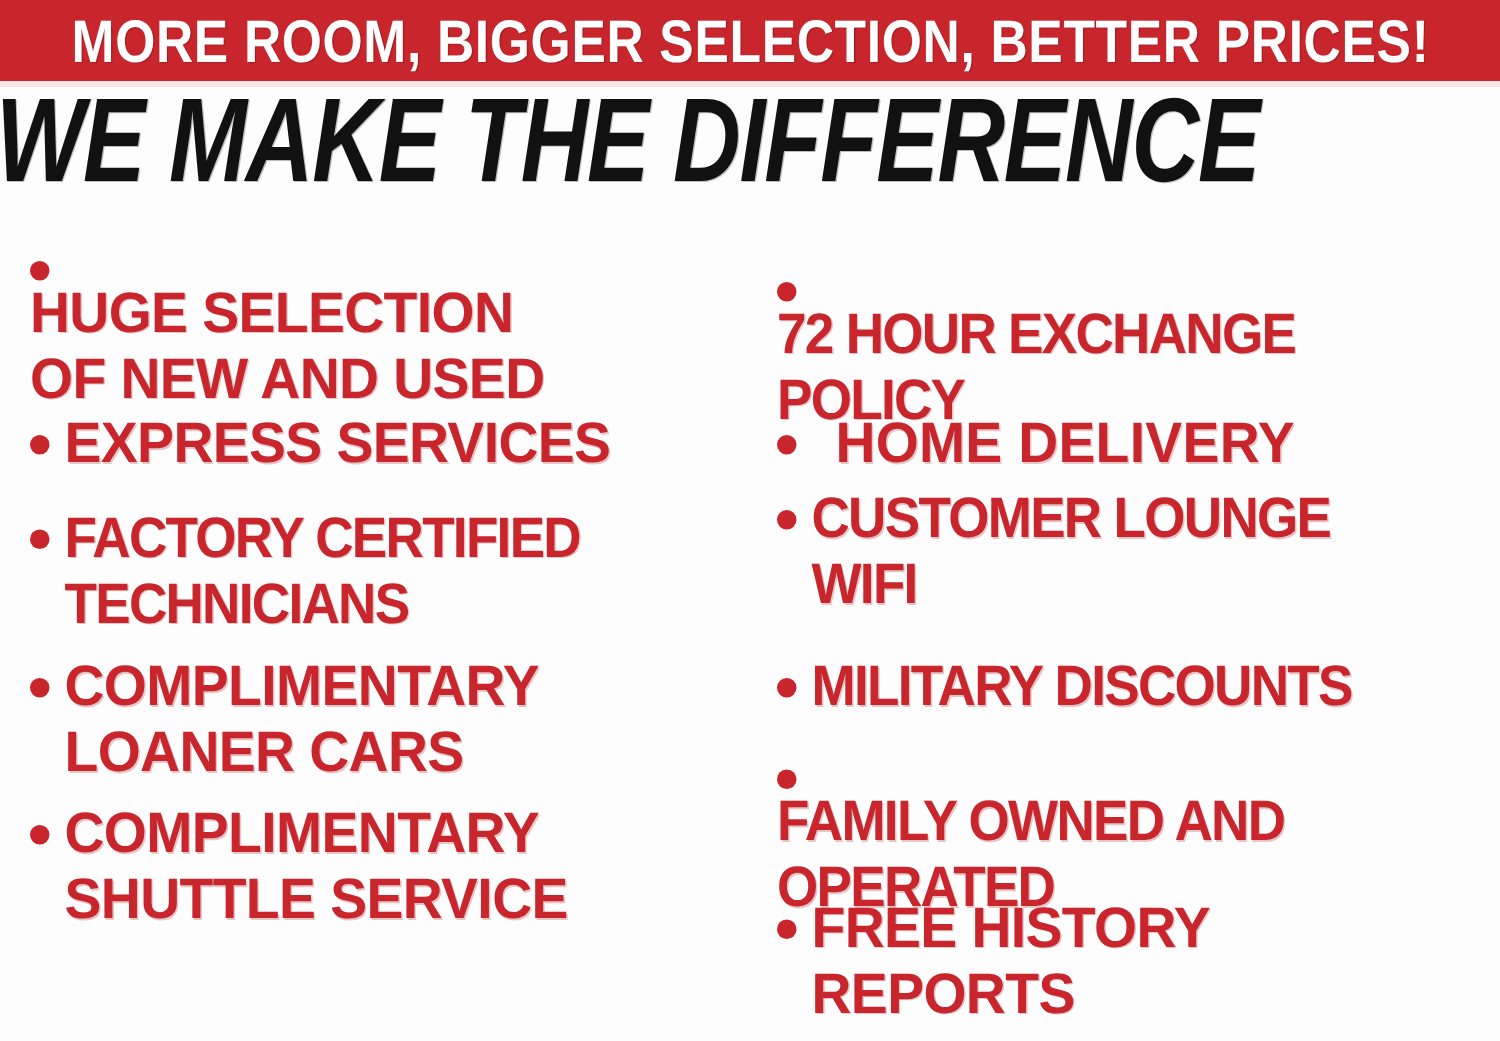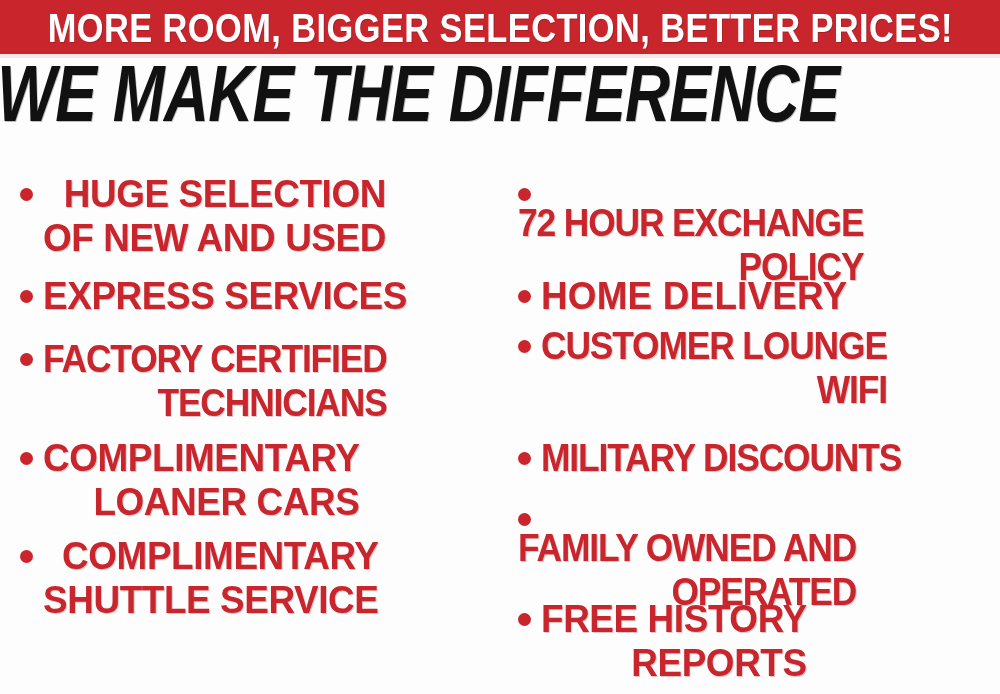--- a/index.html
+++ b/index.html
@@ -10,21 +10,20 @@
   }
   body {
     font-family: "Liberation Sans", sans-serif;
   }
   #ad {
     position: relative;
     width: 1000px;
     height: 694px;
     background: #fdfdfd;
     overflow: hidden;
-    text-align: right;
   }
 
   
   .banner {
     position: absolute;
     left: 0;
     top: 0;
     width: 1000px;
     height: 56px;
     background: #c9252c;
@@ -134,21 +133,21 @@
   <div class="banner-underline"></div>
 
   <div class="headline-wrap">
     <span class="headline">WE MAKE THE DIFFERENCE</span>
   </div>
 
   <div class="columns">
 
     <div class="col col-left">
 
-      <div class="bullet" style="left:12px; top:22px; width:470px;">
+      <div class="bullet" style="left:12px; top:8px; width:470px;flex-direction:column;">
         <span class="dot"></span>
         <span class="btext">HUGE SELECTION
 OF NEW AND USED</span>
       </div>
 
       <div class="bullet" style="left:12px; top:124px; width:470px;">
         <span class="dot"></span>
         <span class="btext">EXPRESS SERVICES</span>
       </div>
 
@@ -173,21 +172,21 @@
     </div>
 
     <div class="col col-right">
 
       <div class="bullet" style="left:12px; top:22px; width:480px;flex-direction:column;">
         <span class="dot"></span>
         <span class="btext tight">72 HOUR EXCHANGE
 POLICY</span>
       </div>
 
-      <div class="bullet" style="left:12px; top:124px; width:480px;">
+      <div class="bullet" style="left:12px; top:124px; width:480px;gap:16px;">
         <span class="dot"></span>
         <span class="btext wide">HOME DELIVERY</span>
       </div>
 
       <div class="bullet" style="left:12px; top:174px; width:480px;">
         <span class="dot"></span>
         <span class="btext tight">CUSTOMER LOUNGE
 WIFI</span>
       </div>
 

